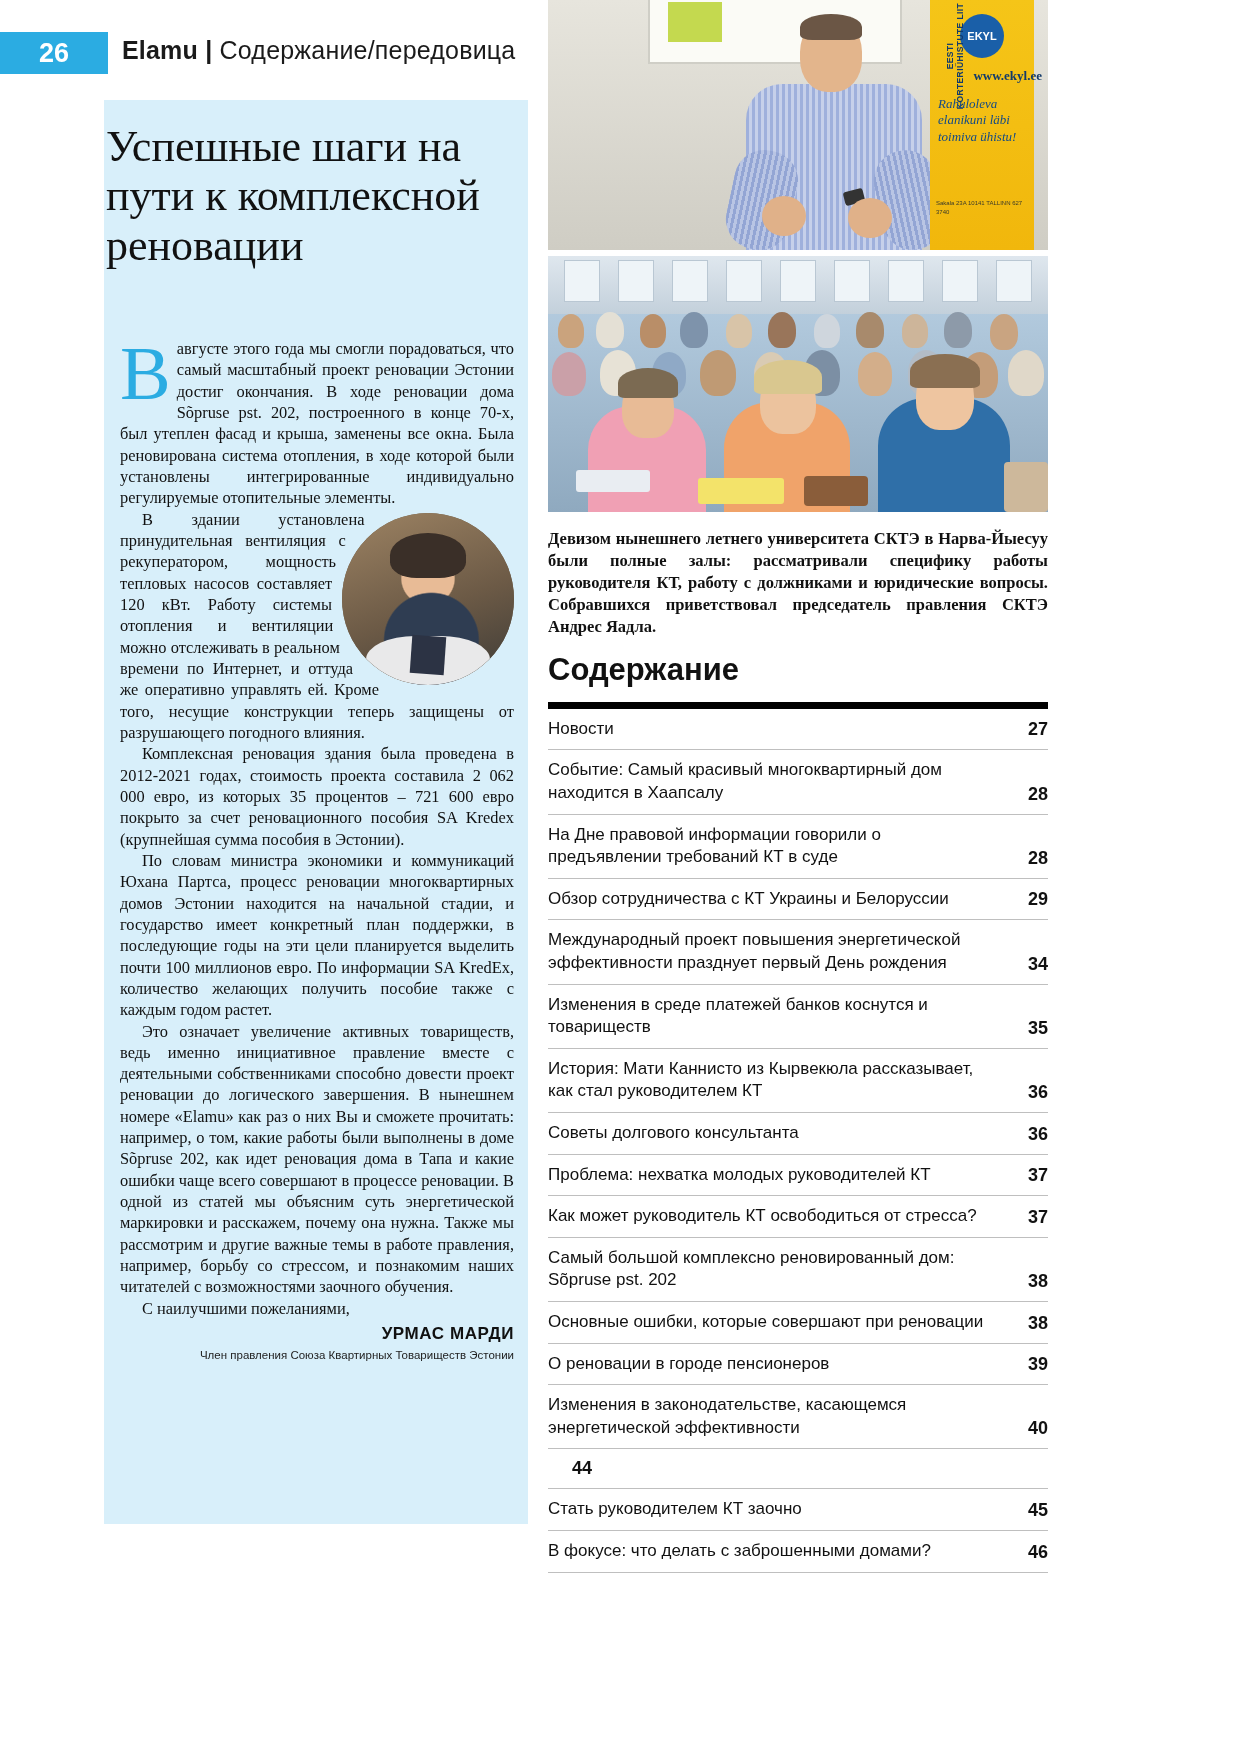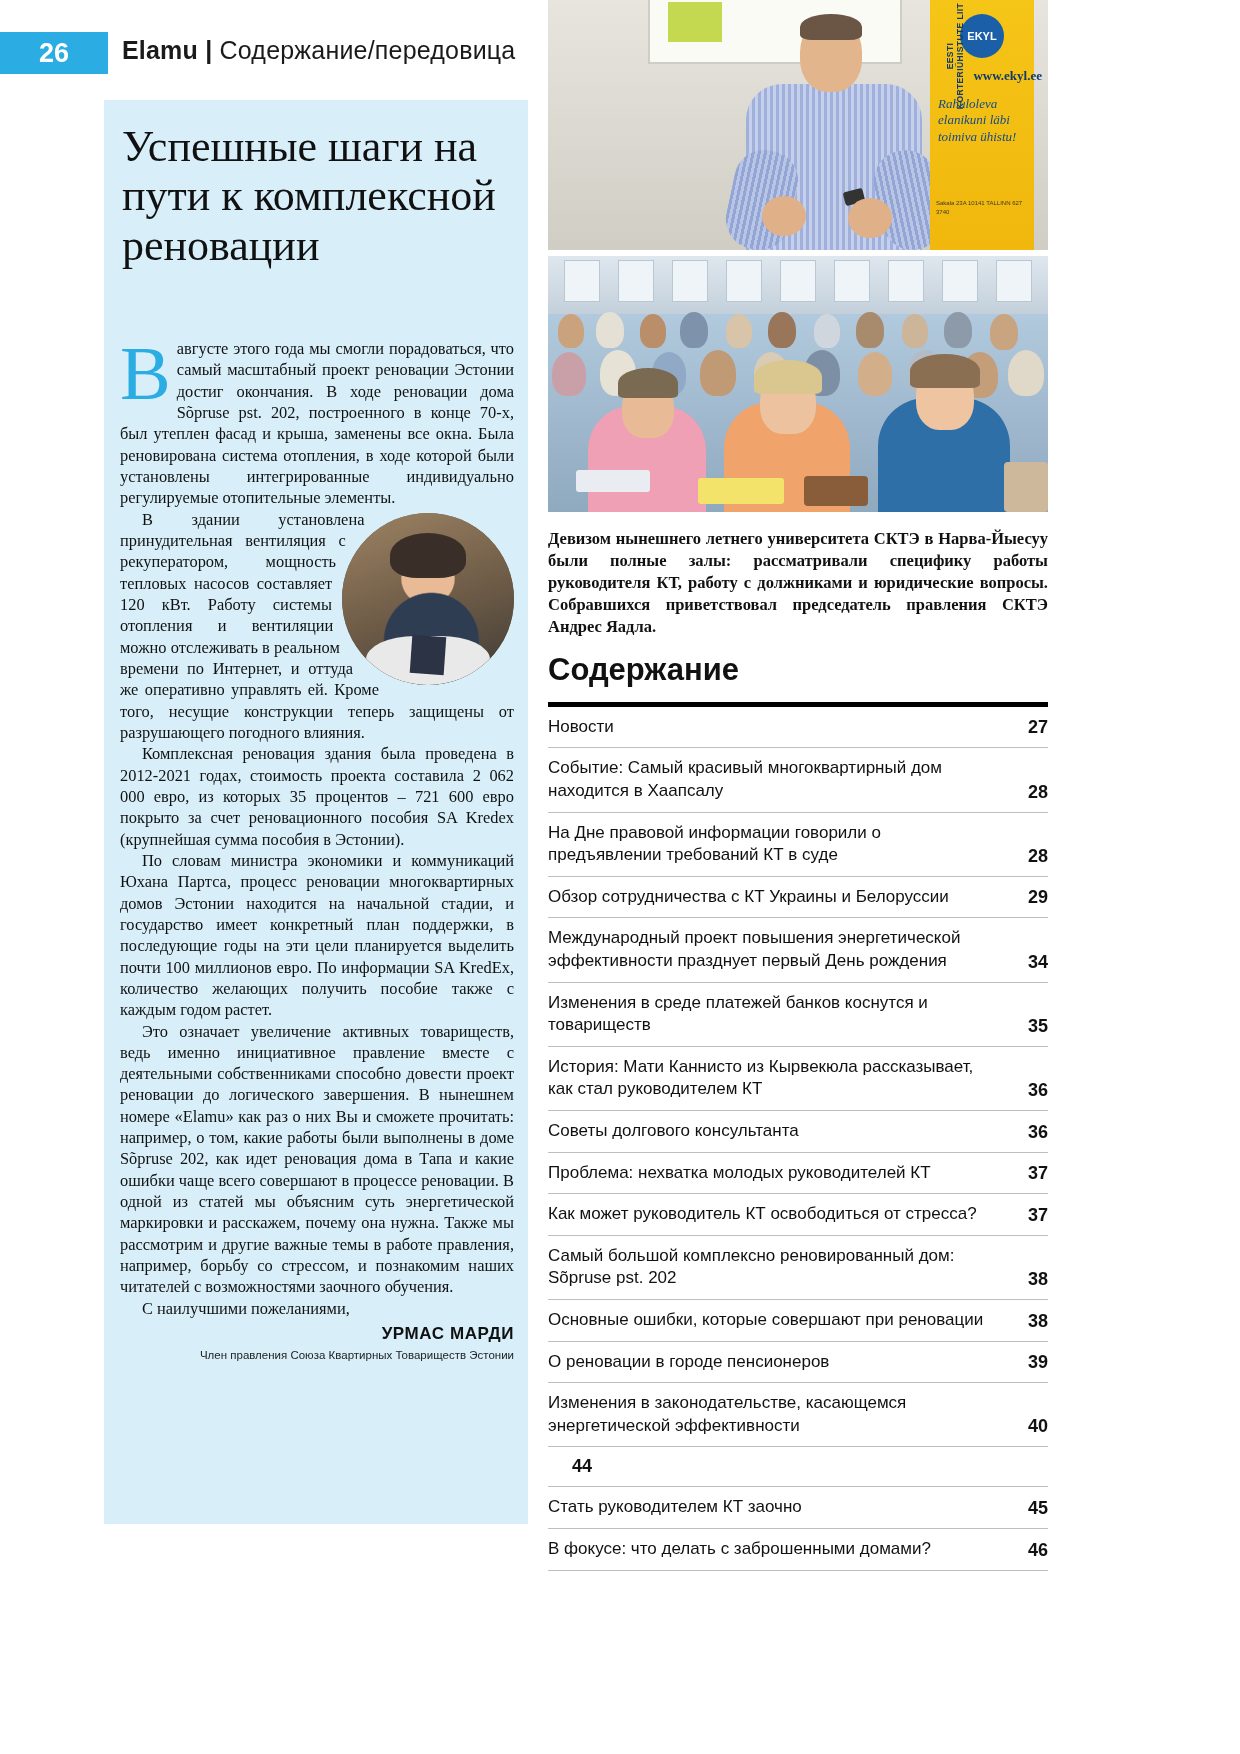--- a/index.html
+++ b/index.html
@@ -59,21 +59,21 @@
   .left-col {
     position: absolute;
     left: 104px;
     top: 100px;
     width: 424px;
     height: 1424px;
     background: #d8effa;
   }
   .headline {
     position: absolute;
-    left: 18px;
+    left: 2px;
     top: 22px;
     width: 394px;
     font-family: "Liberation Serif", serif;
     font-size: 44px;
     line-height: 1.12;
     color: #111111;
   }
   .article-body {
     position: absolute;
     left: 16px;
@@ -404,21 +404,21 @@
     width: 500px;
   }
   .toc-item {
     display: flex;
     align-items: flex-end;
     justify-content: space-between;
     padding: 9px 0 9px 0;
     border-bottom: 1px solid #bfbfbf;
   }
   .toc-item:first-child {
-    border-top: 5px solid #000000;
+    border-top: 7px solid #000000;
   }
   .toc-label {
     font-family: "Liberation Sans", sans-serif;
     font-size: 17px;
     line-height: 1.33;
     color: #111;
     max-width: 440px;
   }
   .toc-page {
     font-family: "Liberation Sans", sans-serif;

